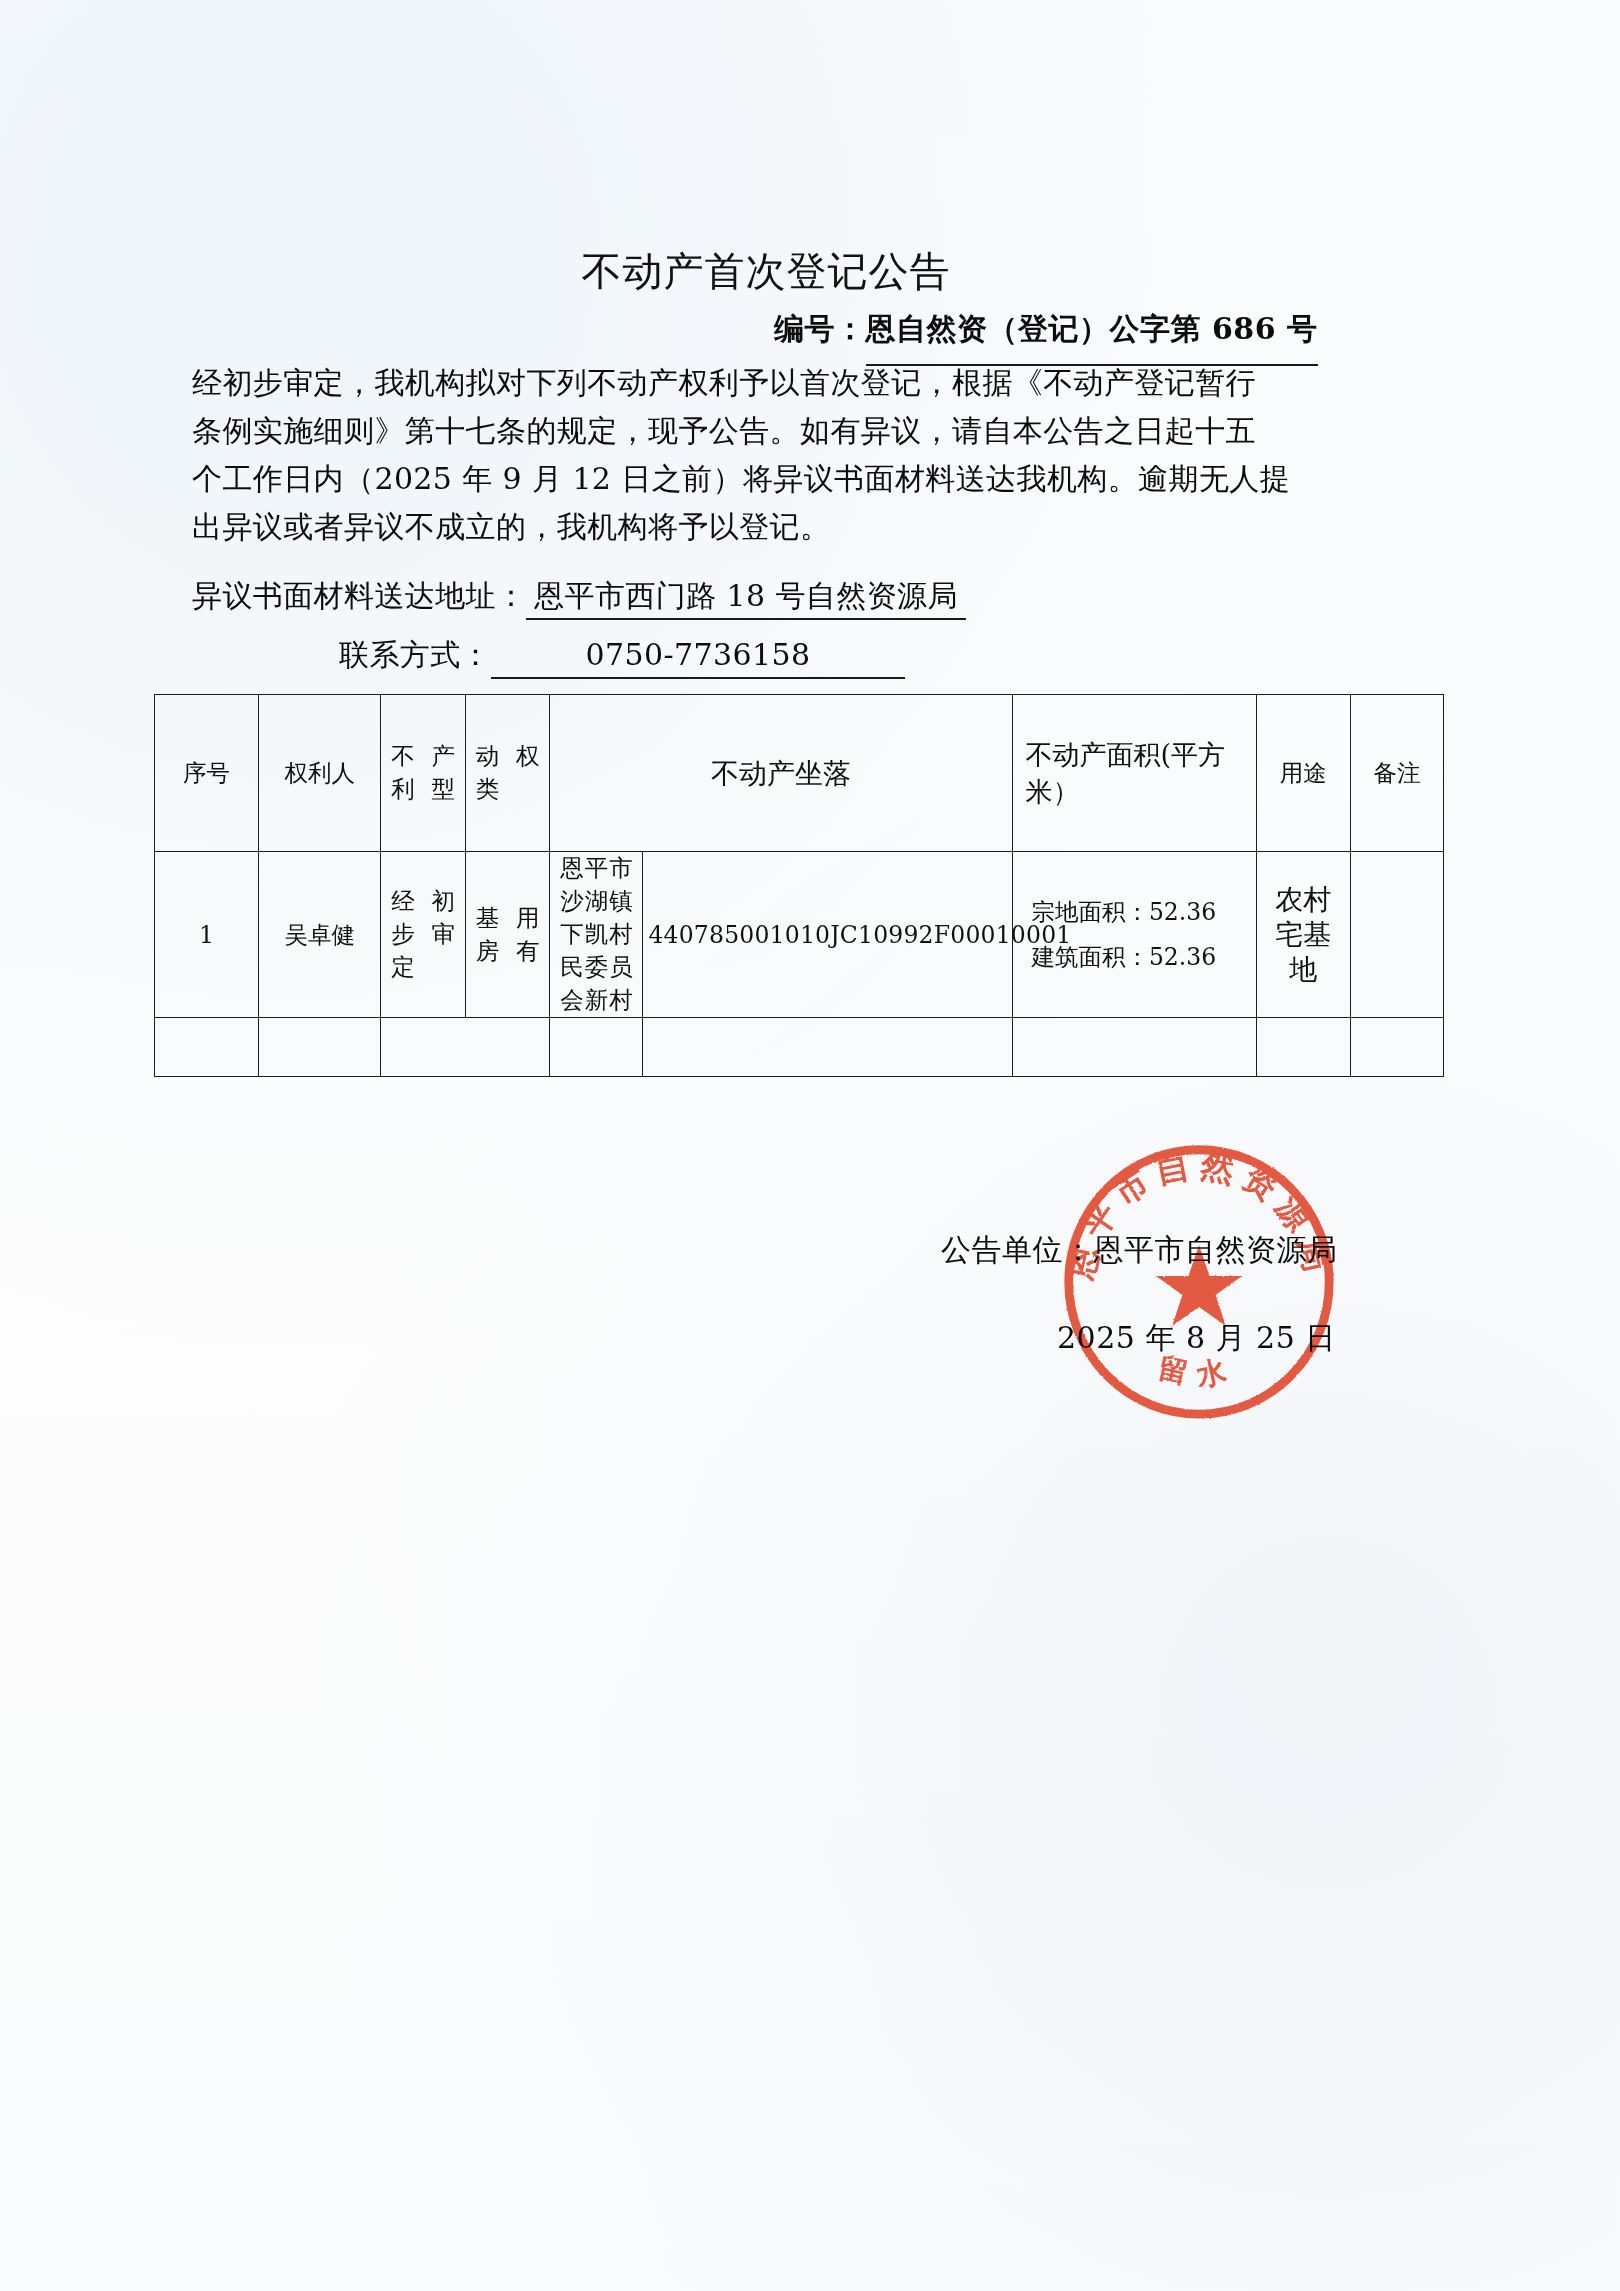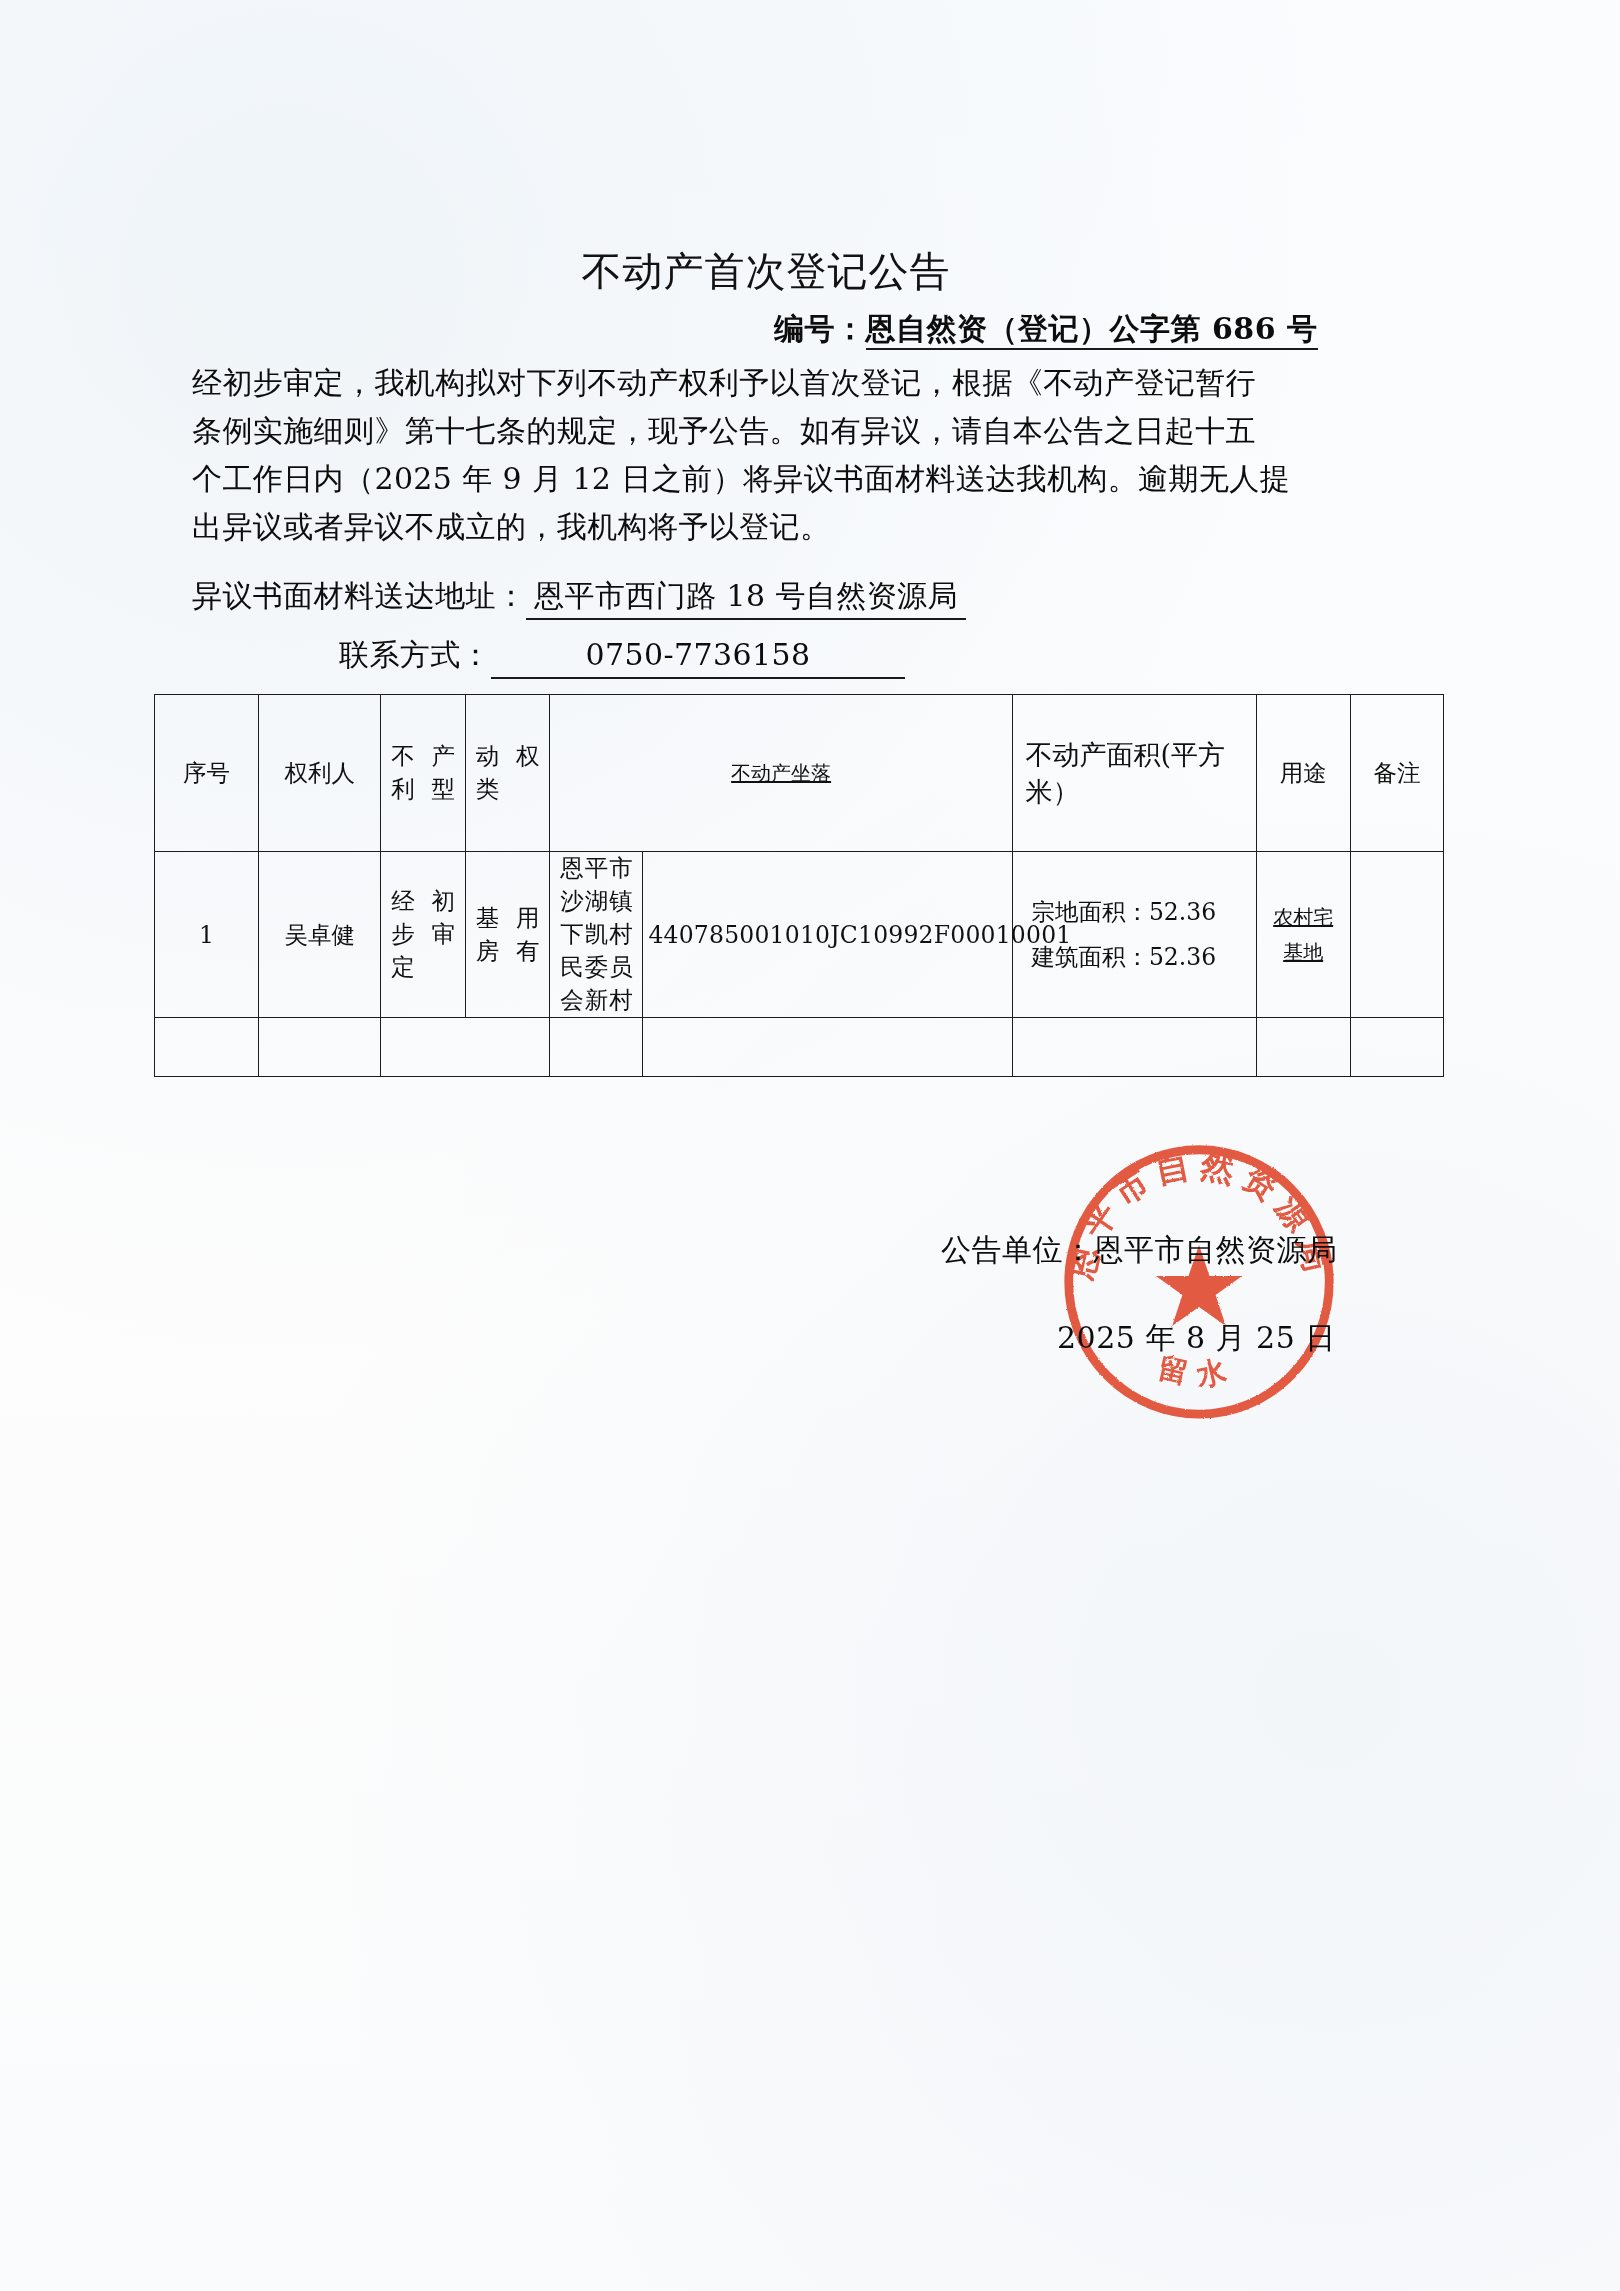--- a/index.html
+++ b/index.html
@@ -58,21 +58,21 @@
     font-size: 30px;
     line-height: 1.35;
     white-space: nowrap;
     letter-spacing: 0.5px;
     font-weight: 600;
     font-family: "DejaVu Serif", "Liberation Serif", serif;
   }
   .docnum-row .label { font-weight: 700; }
   .docnum-row .value {
     border-bottom: 2px solid #1a1a1a;
-    padding-bottom: 2px;
+    padding-bottom: 18px;
     font-weight: 600;
   }
 
   
   .body-block {
     position: absolute;
     left: 192px;
     top: 359px;
     width: 1201px;
     font-size: 30px;
@@ -141,24 +141,23 @@
   }
   .cell-left {
     display: block;
     text-align: left;
     font-size: 27px;
     line-height: 37px;
     padding: 0 7.8px;
   }
   .cell-wrap {
     display: block;
-    font-size: 20px;
+    font-size: 28px;
     line-height: 35px;
     padding: 0 3.9px;
-    text-decoration: underline;
   }
   .unit-no {
     font-size: 23.5px;
     letter-spacing: 0.2px;
     white-space: nowrap;
   }
   .area-lines { display: block; font-size: 23.5px; line-height: 45px; text-align: left; padding-left: 13.7px; }
 
   
   .sign-block {

